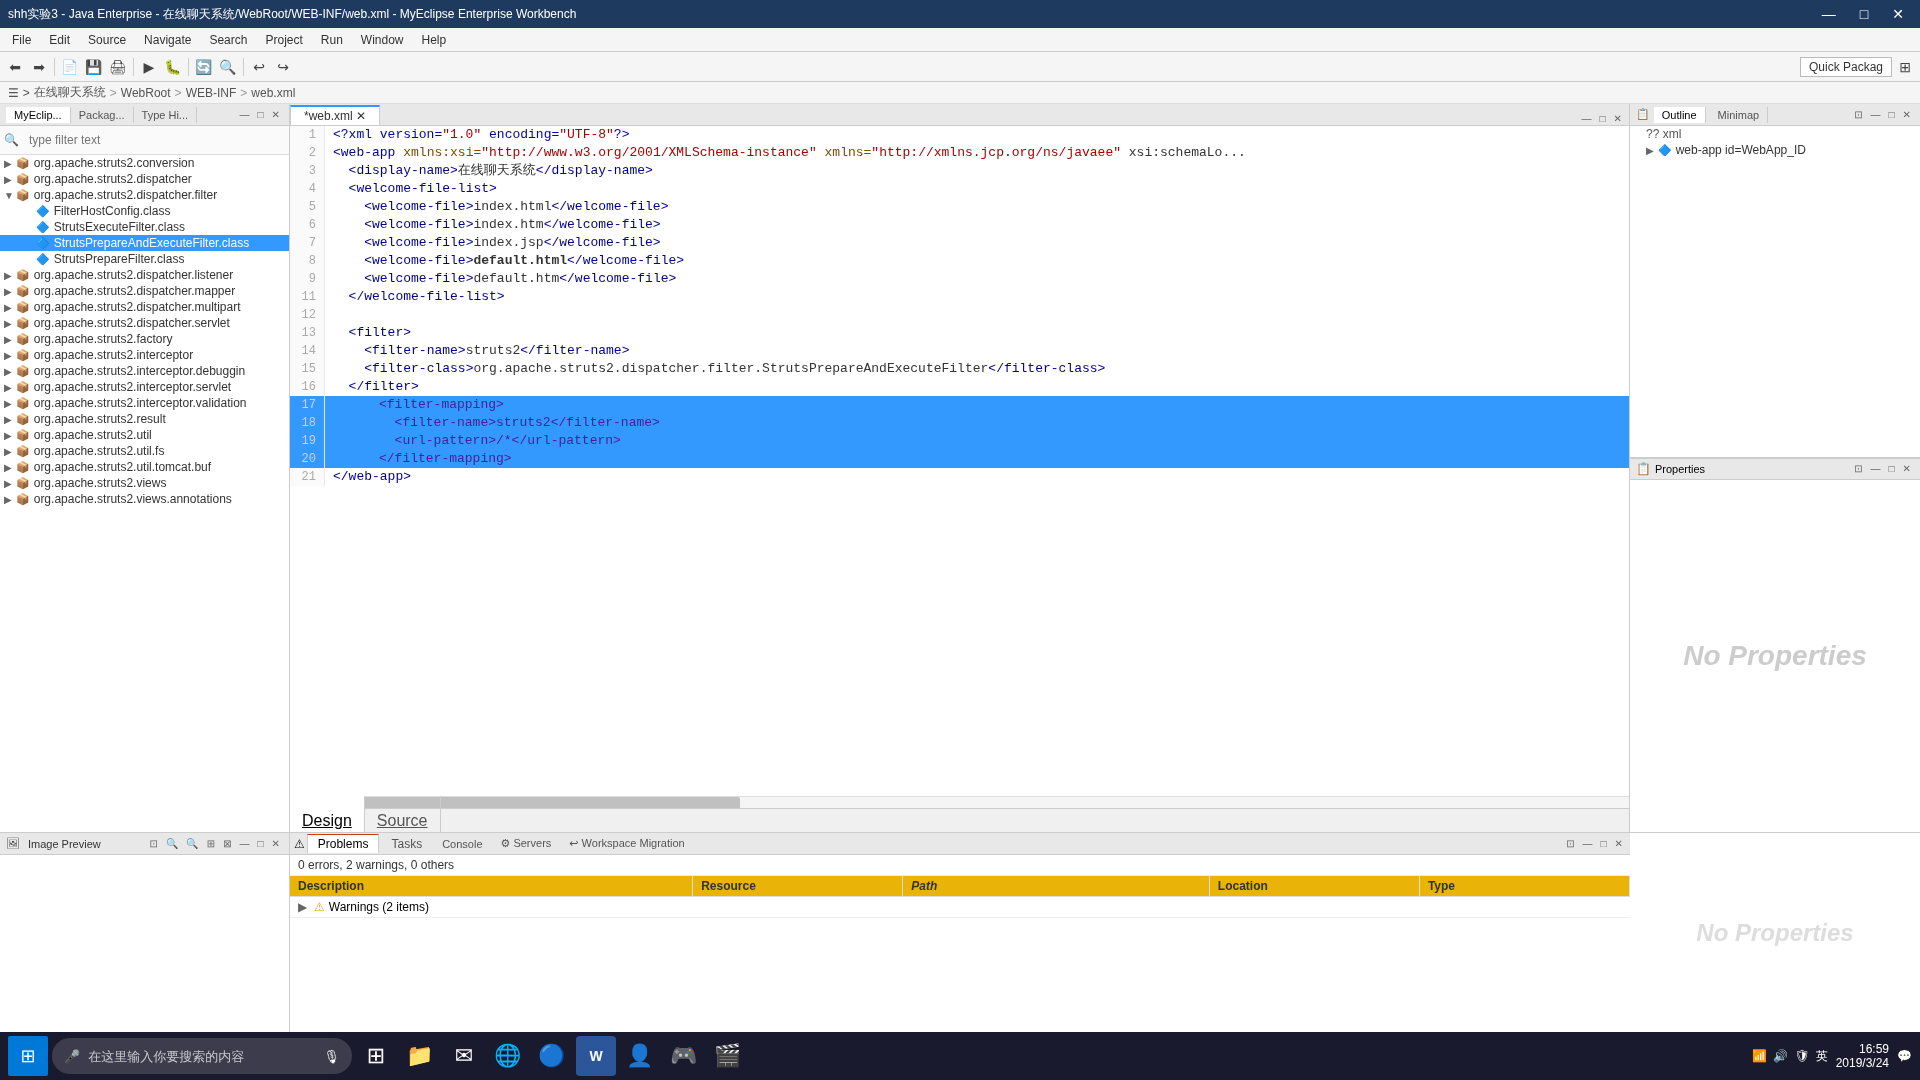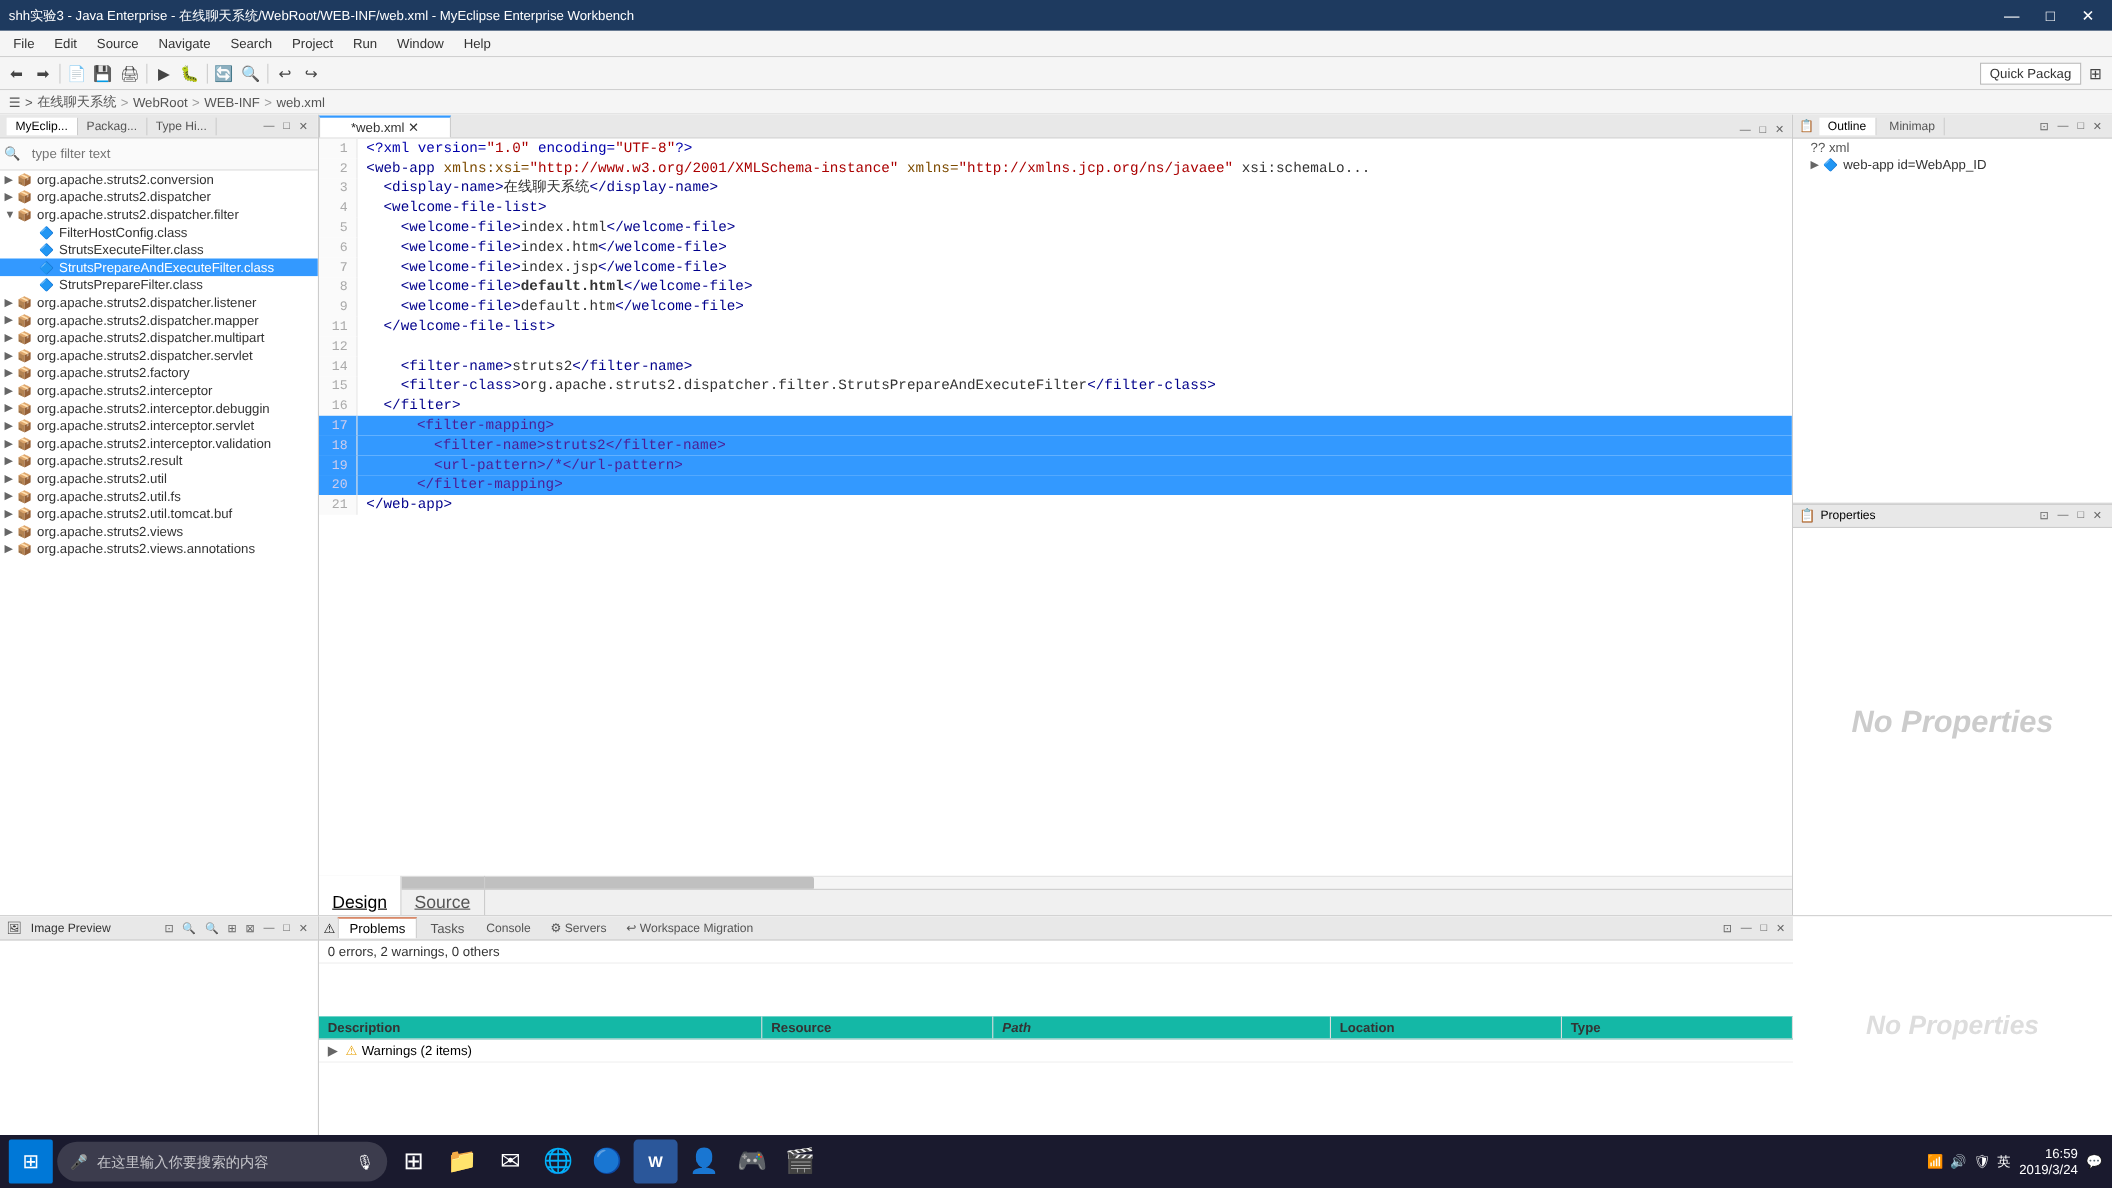--- a/index.html
+++ b/index.html
@@ -154,21 +154,21 @@
       border-right: 1px solid #ccc;
     }
     .editor-tab-bar {
       background: #e8e8e8;
       height: 22px;
       display: flex;
       align-items: flex-end;
       border-bottom: 1px solid #ccc;
     }
     .editor-tab {
-      padding: 2px 28px;
+      padding: 2px 13px;
       font-size: 12px;
       background: white;
       border: 1px solid #ccc;
       border-bottom: none;
       cursor: pointer;
       color: #333;
       margin-top: 2px;
     }
     .editor-tab.active { background: white; border-top: 2px solid #3399ff; }
 
@@ -269,23 +269,22 @@
     }
     .prob-tab.active { background: white; color: #000; border-top: 1px solid #c2410c; border-left: 1px solid #ccc; border-right: 1px solid #ccc; }
     .problems-summary {
       padding: 3px 8px;
       font-size: 12px;
       color: #333;
       border-bottom: 1px solid #eee;
     }
     .problems-header {
       display: flex;
-      background: #14b8a6;
+      background: #eab308;
       border-bottom: 1px solid #ddd;
-      margin-top: 48px;
     }
     .prob-col {
       padding: 3px 8px;
       font-size: 12px;
       color: #333;
       font-weight: bold;
       border-right: 1px solid #ddd;
     }
     .prob-col:first-child { flex: 2; }
     .prob-col:nth-child(2) { flex: 1; }
@@ -671,20 +670,24 @@
         <div class="code-line">
           <span class="line-num">11</span>
           <span class="line-content">  <span class="xml-tag">&lt;/welcome-file-list&gt;</span></span>
         </div>
 
         <div class="code-line">
           <span class="line-num">12</span>
           <span class="line-content"></span>
         </div>
 
+        <div class="code-line">
+          <span class="line-num">13</span>
+          <span class="line-content">  <span class="xml-tag">&lt;filter&gt;</span></span>
+        </div>
 
         <div class="code-line">
           <span class="line-num">14</span>
           <span class="line-content">    <span class="xml-tag">&lt;filter-name&gt;</span>struts2<span class="xml-tag">&lt;/filter-name&gt;</span></span>
         </div>
 
         <div class="code-line">
           <span class="line-num">15</span>
           <span class="line-content">    <span class="xml-tag">&lt;filter-class&gt;</span>org.apache.struts2.dispatcher.filter.StrutsPrepareAndExecuteFilter<span class="xml-tag">&lt;/filter-class&gt;</span></span>
         </div>

